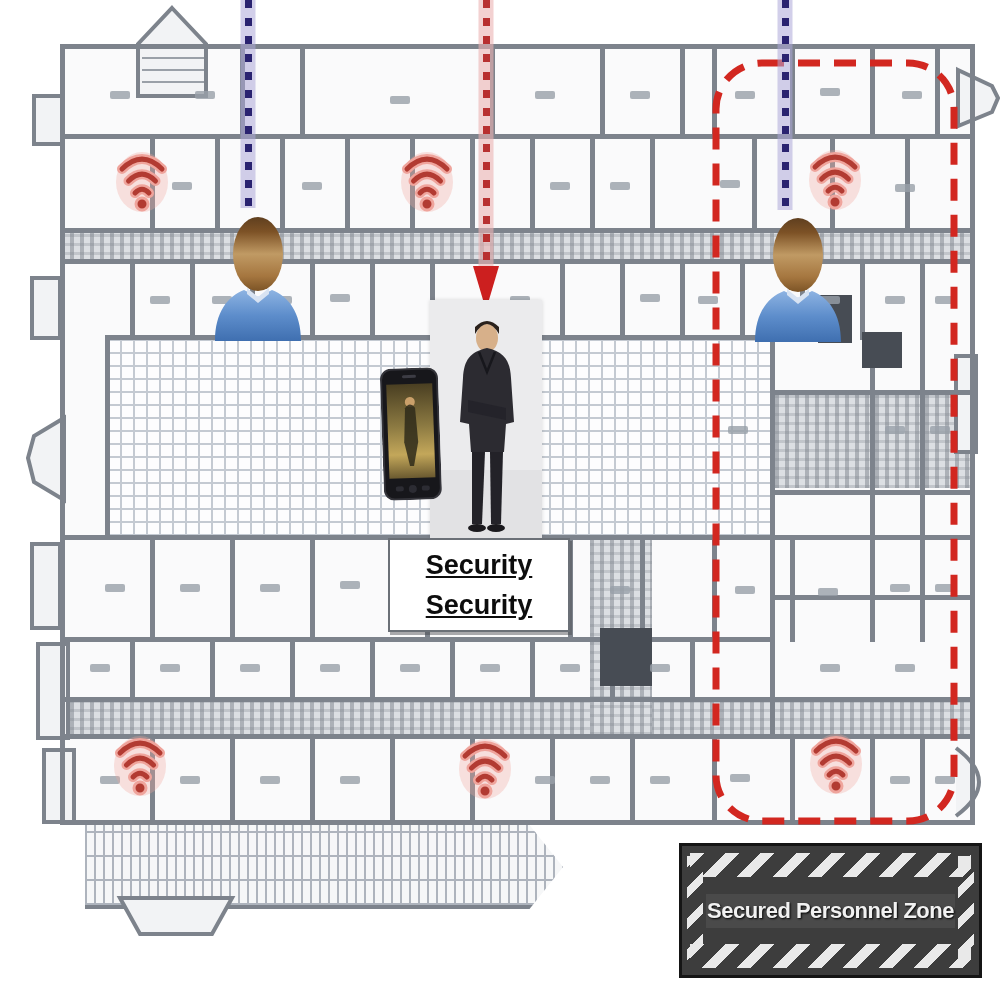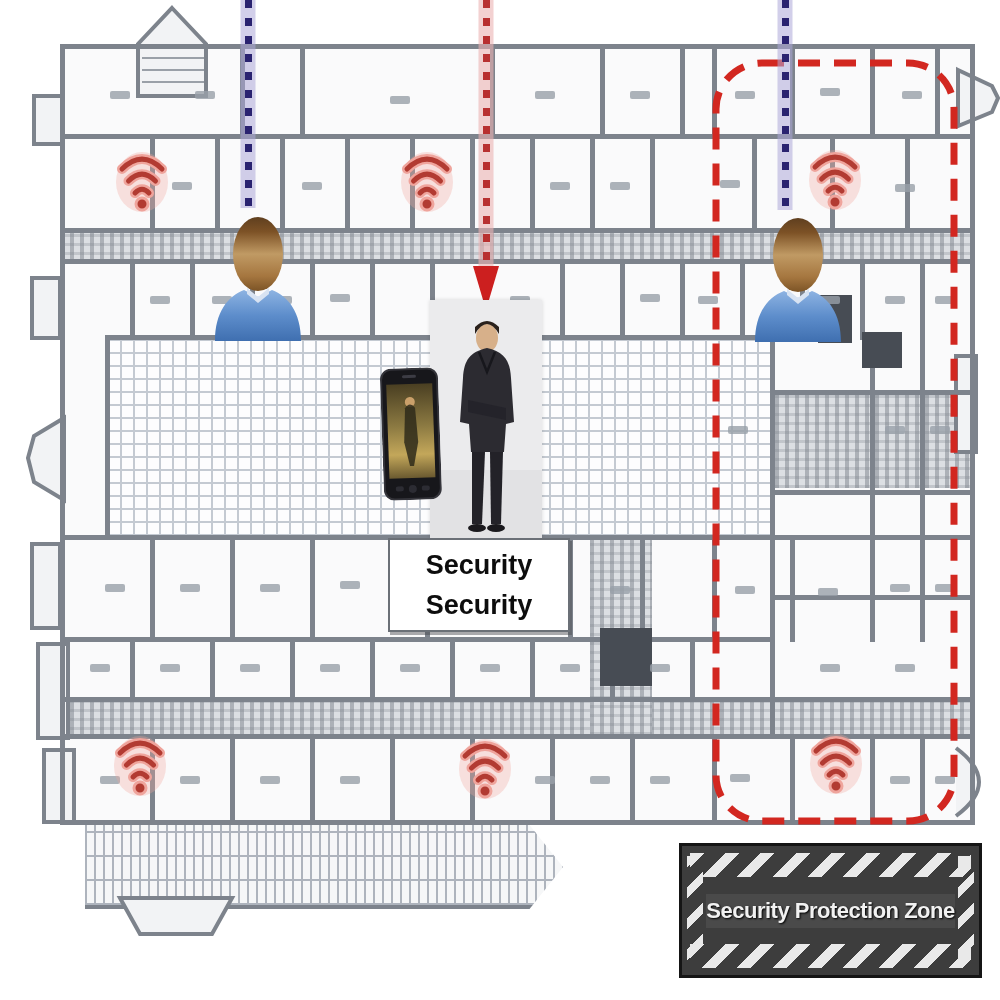--- a/index.html
+++ b/index.html
@@ -137,32 +137,32 @@
       <circle cx="29" cy="34" r="5" fill="#caa06a"></circle>
       <path d="M24 40 Q29 33 34 40 L36 74 L31 98 L27 98 L22 74 Z" fill="#2e2a1a" opacity="0.85"></path>
       <rect x="22" y="7" width="14" height="3" rx="1.5" fill="#3c3c44"></rect>
       <circle cx="29" cy="121" r="4" fill="#2c2c33"></circle>
       <rect x="12" y="118" width="8" height="5" rx="2" fill="#2c2c33"></rect>
       <rect x="38" y="118" width="8" height="5" rx="2" fill="#2c2c33"></rect>
     </svg>
   </div>
 
   
-  <div class="sp-label" id="sp-label" style="left: 388px; top: 538px; width: 178px; height: 90px; background: rgb(255, 255, 255); color: rgb(13, 13, 13);">
+  <div class="sp-label" id="sp-label" style="left: 388px; top: 538px; width: 178px; height: 90px; background: rgb(255, 255, 255); color: rgb(13, 13, 13); text-decoration: underline;">
     <div>Security</div>
     <div>Security</div>
   </div>
 
   
   <div class="sign" id="sign" style="left: 679px; top: 843px; width: 303px; height: 135px; background: rgb(61, 61, 61); border-color: rgb(21, 21, 21);">
     <div class="stripe h top"></div>
     <div class="stripe h bottom"></div>
     <div class="stripe v left"></div>
     <div class="stripe v right"></div>
-    <div class="sign-text">Security Protection Zone</div>
+    <div class="sign-text">Secured Personnel Zone</div>
   </div>
 
   
   
 
   
 
 <div class="wall" style="left: 60px; top: 44px; width: 913px; height: 5px;"></div><div class="wall" style="left: 60px; top: 134px; width: 913px; height: 5px;"></div><div class="wall" style="left: 60px; top: 228px; width: 913px; height: 5px;"></div><div class="wall" style="left: 60px; top: 259px; width: 913px; height: 5px;"></div><div class="wall" style="left: 105px; top: 335px; width: 665px; height: 5px;"></div><div class="wall" style="left: 770px; top: 390px; width: 205px; height: 5px;"></div><div class="wall" style="left: 770px; top: 490px; width: 205px; height: 5px;"></div><div class="wall" style="left: 770px; top: 595px; width: 205px; height: 5px;"></div><div class="wall" style="left: 60px; top: 535px; width: 913px; height: 5px;"></div><div class="wall" style="left: 60px; top: 637px; width: 710px; height: 5px;"></div><div class="wall" style="left: 60px; top: 697px; width: 913px; height: 5px;"></div><div class="wall" style="left: 60px; top: 734px; width: 913px; height: 5px;"></div><div class="wall" style="left: 60px; top: 820px; width: 913px; height: 5px;"></div><div class="wall" style="left: 60px; top: 44px; width: 5px; height: 781px;"></div><div class="wall" style="left: 970px; top: 44px; width: 5px; height: 781px;"></div><div class="wall" style="left: 105px; top: 335px; width: 5px; height: 205px;"></div><div class="wall" style="left: 770px; top: 335px; width: 5px; height: 402px;"></div><div class="wall" style="left: 425px; top: 535px; width: 5px; height: 105px;"></div><div class="wall" style="left: 712px; top: 44px; width: 5px; height: 95px;"></div><div class="wall" style="left: 240px; top: 44px; width: 5px; height: 95px;"></div><div class="wall" style="left: 300px; top: 44px; width: 5px; height: 95px;"></div><div class="wall" style="left: 490px; top: 44px; width: 5px; height: 95px;"></div><div class="wall" style="left: 600px; top: 44px; width: 5px; height: 95px;"></div><div class="wall" style="left: 680px; top: 44px; width: 5px; height: 95px;"></div><div class="wall" style="left: 790px; top: 44px; width: 5px; height: 95px;"></div><div class="wall" style="left: 870px; top: 44px; width: 5px; height: 95px;"></div><div class="wall" style="left: 935px; top: 44px; width: 5px; height: 95px;"></div><div class="wall" style="left: 150px; top: 134px; width: 5px; height: 99px;"></div><div class="wall" style="left: 215px; top: 134px; width: 5px; height: 99px;"></div><div class="wall" style="left: 280px; top: 134px; width: 5px; height: 99px;"></div><div class="wall" style="left: 345px; top: 134px; width: 5px; height: 99px;"></div><div class="wall" style="left: 410px; top: 134px; width: 5px; height: 99px;"></div><div class="wall" style="left: 470px; top: 134px; width: 5px; height: 99px;"></div><div class="wall" style="left: 530px; top: 134px; width: 5px; height: 99px;"></div><div class="wall" style="left: 590px; top: 134px; width: 5px; height: 99px;"></div><div class="wall" style="left: 650px; top: 134px; width: 5px; height: 99px;"></div><div class="wall" style="left: 752px; top: 134px; width: 5px; height: 99px;"></div><div class="wall" style="left: 830px; top: 134px; width: 5px; height: 99px;"></div><div class="wall" style="left: 905px; top: 134px; width: 5px; height: 99px;"></div><div class="wall" style="left: 130px; top: 259px; width: 5px; height: 81px;"></div><div class="wall" style="left: 190px; top: 259px; width: 5px; height: 81px;"></div><div class="wall" style="left: 250px; top: 259px; width: 5px; height: 81px;"></div><div class="wall" style="left: 310px; top: 259px; width: 5px; height: 81px;"></div><div class="wall" style="left: 370px; top: 259px; width: 5px; height: 81px;"></div><div class="wall" style="left: 430px; top: 259px; width: 5px; height: 81px;"></div><div class="wall" style="left: 560px; top: 259px; width: 5px; height: 81px;"></div><div class="wall" style="left: 620px; top: 259px; width: 5px; height: 81px;"></div><div class="wall" style="left: 680px; top: 259px; width: 5px; height: 81px;"></div><div class="wall" style="left: 740px; top: 259px; width: 5px; height: 81px;"></div><div class="wall" style="left: 800px; top: 259px; width: 5px; height: 81px;"></div><div class="wall" style="left: 860px; top: 259px; width: 5px; height: 81px;"></div><div class="wall" style="left: 920px; top: 259px; width: 5px; height: 81px;"></div><div class="wall" style="left: 870px; top: 335px; width: 5px; height: 205px;"></div><div class="wall" style="left: 920px; top: 335px; width: 5px; height: 205px;"></div><div class="wall" style="left: 150px; top: 535px; width: 5px; height: 107px;"></div><div class="wall" style="left: 230px; top: 535px; width: 5px; height: 107px;"></div><div class="wall" style="left: 310px; top: 535px; width: 5px; height: 107px;"></div><div class="wall" style="left: 568px; top: 535px; width: 5px; height: 107px;"></div><div class="wall" style="left: 640px; top: 535px; width: 5px; height: 107px;"></div><div class="wall" style="left: 712px; top: 535px; width: 5px; height: 107px;"></div><div class="wall" style="left: 790px; top: 535px; width: 5px; height: 107px;"></div><div class="wall" style="left: 870px; top: 535px; width: 5px; height: 107px;"></div><div class="wall" style="left: 920px; top: 535px; width: 5px; height: 107px;"></div><div class="wall" style="left: 130px; top: 637px; width: 5px; height: 65px;"></div><div class="wall" style="left: 210px; top: 637px; width: 5px; height: 65px;"></div><div class="wall" style="left: 290px; top: 637px; width: 5px; height: 65px;"></div><div class="wall" style="left: 370px; top: 637px; width: 5px; height: 65px;"></div><div class="wall" style="left: 450px; top: 637px; width: 5px; height: 65px;"></div><div class="wall" style="left: 530px; top: 637px; width: 5px; height: 65px;"></div><div class="wall" style="left: 610px; top: 637px; width: 5px; height: 65px;"></div><div class="wall" style="left: 690px; top: 637px; width: 5px; height: 65px;"></div><div class="wall" style="left: 150px; top: 734px; width: 5px; height: 91px;"></div><div class="wall" style="left: 230px; top: 734px; width: 5px; height: 91px;"></div><div class="wall" style="left: 310px; top: 734px; width: 5px; height: 91px;"></div><div class="wall" style="left: 390px; top: 734px; width: 5px; height: 91px;"></div><div class="wall" style="left: 470px; top: 734px; width: 5px; height: 91px;"></div><div class="wall" style="left: 550px; top: 734px; width: 5px; height: 91px;"></div><div class="wall" style="left: 630px; top: 734px; width: 5px; height: 91px;"></div><div class="wall" style="left: 712px; top: 734px; width: 5px; height: 91px;"></div><div class="wall" style="left: 790px; top: 734px; width: 5px; height: 91px;"></div><div class="wall" style="left: 870px; top: 734px; width: 5px; height: 91px;"></div><div class="wall" style="left: 920px; top: 734px; width: 5px; height: 91px;"></div><div class="corridor" style="left: 60px; top: 228px; width: 913px; height: 36px;"></div><div class="corridor" style="left: 60px; top: 697px; width: 913px; height: 42px;"></div><div class="corridor" style="left: 590px; top: 540px; width: 62px; height: 195px;"></div><div class="corridor" style="left: 775px; top: 390px; width: 198px; height: 98px;"></div><div class="hall" style="left: 107px; top: 340px; width: 663px; height: 196px;"></div><div class="parking" style="left: 85px; top: 825px; width: 478px; height: 80px;"></div><div class="darkblock" style="left: 818px; top: 295px; width: 34px; height: 48px;"></div><div class="darkblock" style="left: 600px; top: 628px; width: 52px; height: 58px;"></div><div class="darkblock" style="left: 862px; top: 332px; width: 40px; height: 36px;"></div><div class="blob" style="left: 110px; top: 91px;"></div><div class="blob" style="left: 195px; top: 91px;"></div><div class="blob" style="left: 390px; top: 96px;"></div><div class="blob" style="left: 535px; top: 91px;"></div><div class="blob" style="left: 630px; top: 91px;"></div><div class="blob" style="left: 735px; top: 91px;"></div><div class="blob" style="left: 820px; top: 88px;"></div><div class="blob" style="left: 902px; top: 91px;"></div><div class="blob" style="left: 172px; top: 182px;"></div><div class="blob" style="left: 302px; top: 182px;"></div><div class="blob" style="left: 550px; top: 182px;"></div><div class="blob" style="left: 610px; top: 182px;"></div><div class="blob" style="left: 720px; top: 180px;"></div><div class="blob" style="left: 895px; top: 184px;"></div><div class="blob" style="left: 150px; top: 296px;"></div><div class="blob" style="left: 212px; top: 296px;"></div><div class="blob" style="left: 272px; top: 296px;"></div><div class="blob" style="left: 330px; top: 294px;"></div><div class="blob" style="left: 510px; top: 296px;"></div><div class="blob" style="left: 640px; top: 294px;"></div><div class="blob" style="left: 698px; top: 296px;"></div><div class="blob" style="left: 820px; top: 296px;"></div><div class="blob" style="left: 885px; top: 296px;"></div><div class="blob" style="left: 935px; top: 296px;"></div><div class="blob" style="left: 885px; top: 426px;"></div><div class="blob" style="left: 930px; top: 426px;"></div><div class="blob" style="left: 728px; top: 426px;"></div><div class="blob" style="left: 105px; top: 584px;"></div><div class="blob" style="left: 180px; top: 584px;"></div><div class="blob" style="left: 260px; top: 584px;"></div><div class="blob" style="left: 340px; top: 581px;"></div><div class="blob" style="left: 610px; top: 586px;"></div><div class="blob" style="left: 735px; top: 586px;"></div><div class="blob" style="left: 818px; top: 588px;"></div><div class="blob" style="left: 890px; top: 584px;"></div><div class="blob" style="left: 935px; top: 584px;"></div><div class="blob" style="left: 90px; top: 664px;"></div><div class="blob" style="left: 160px; top: 664px;"></div><div class="blob" style="left: 240px; top: 664px;"></div><div class="blob" style="left: 320px; top: 664px;"></div><div class="blob" style="left: 400px; top: 664px;"></div><div class="blob" style="left: 480px; top: 664px;"></div><div class="blob" style="left: 560px; top: 664px;"></div><div class="blob" style="left: 650px; top: 664px;"></div><div class="blob" style="left: 820px; top: 664px;"></div><div class="blob" style="left: 895px; top: 664px;"></div><div class="blob" style="left: 100px; top: 776px;"></div><div class="blob" style="left: 180px; top: 776px;"></div><div class="blob" style="left: 260px; top: 776px;"></div><div class="blob" style="left: 340px; top: 776px;"></div><div class="blob" style="left: 535px; top: 776px;"></div><div class="blob" style="left: 590px; top: 776px;"></div><div class="blob" style="left: 650px; top: 776px;"></div><div class="blob" style="left: 730px; top: 774px;"></div><div class="blob" style="left: 890px; top: 776px;"></div><div class="blob" style="left: 935px; top: 776px;"></div><div class="wifi" style="left: 115px; top: 152px;">
       <svg width="54" height="62" viewBox="0 0 54 62">
         <ellipse cx="27" cy="30" rx="26" ry="30" fill="rgba(242,167,160,0.32)"></ellipse>

